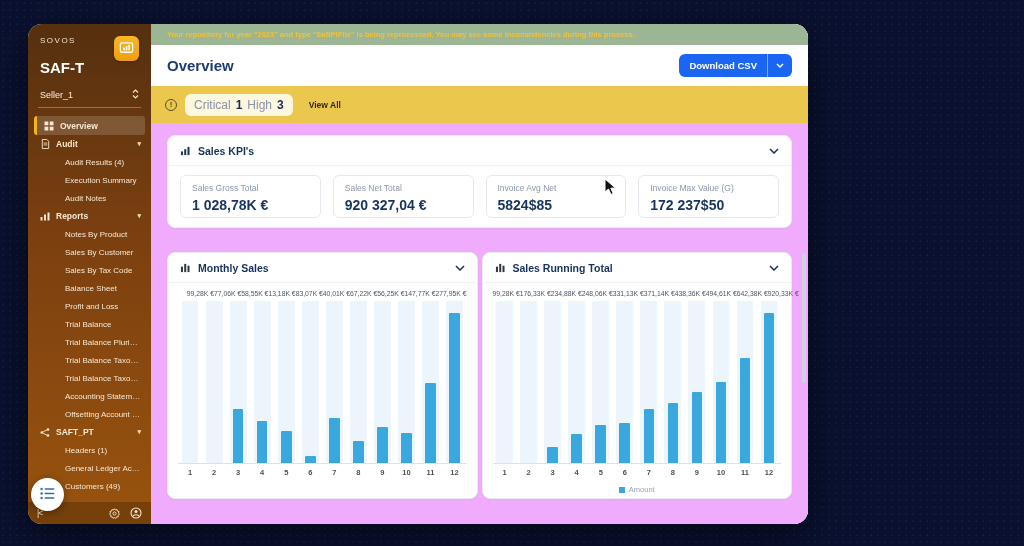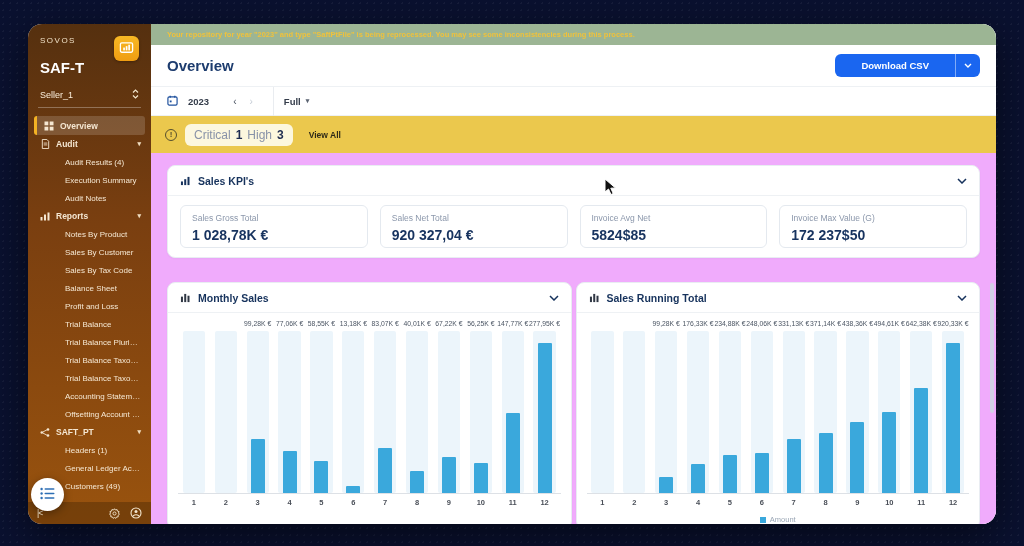--- a/index.html
+++ b/index.html
@@ -5,21 +5,21 @@
   * { margin:0; padding:0; box-sizing:border-box; }
   html,body { width:1024px; height:546px; overflow:hidden; }
   body {
     font-family:"Liberation Sans", sans-serif;
     background:#0a1130;
     background-image:radial-gradient(rgba(255,255,255,0.05) 1px, transparent 1px);
     background-size:7px 7px;
     position:relative;
   }
   .window {
-    position:absolute; left:28px; top:24px; width:968px; height:500px;
+    position:absolute; left:28px; top:24px; width:780px; height:500px;
     border-radius:14px; overflow:hidden; display:flex;
     box-shadow:0 12px 45px rgba(0,0,0,0.55); background:#fff;
   }
   
   .sidebar {
     width:123px; flex:0 0 123px; position:relative;
     background:linear-gradient(180deg,#55300f 0%,#7a3f10 40%,#99530e 100%);
     color:#f7ecd9; display:flex; flex-direction:column;
   }
   .brand { padding:12px 12px 6px 12px; display:flex; justify-content:space-between; align-items:flex-start; }
@@ -45,21 +45,21 @@
   .collapse-glyph { font-size:8.5px; color:#f3e6cf; letter-spacing:-1px; cursor:pointer; }
   .foot-spacer { flex:1; }
   .foot-icon { cursor:pointer; display:flex; align-items:center; }
   
   .main { flex:1; display:flex; flex-direction:column; background:#ffffff; position:relative; min-width:0; }
   .notif { height:21px; background:#9cb594; display:flex; align-items:center; padding:0 16px; }
   .notif-text { font-size:7.5px; font-weight:bold; color:#efc23c; }
   .page-header { height:41px; display:flex; align-items:center; justify-content:space-between; padding:0 16px; }
   .page-title { font-size:15px; font-weight:bold; color:#1d3c6e; }
   .btn-download { display:flex; align-items:center; background:#1a66f0; border-radius:6px; overflow:hidden; cursor:pointer; height:23px; }
-  .btn-download .dl-label { color:#fff; font-size:9.5px; font-weight:bold; padding:0 26px; }
+  .btn-download .dl-label { color:#fff; font-size:9.5px; font-weight:bold; padding:0 10px; }
   .btn-download .dl-sep { width:1px; height:100%; background:rgba(255,255,255,0.45); }
   .btn-download .dl-caret { padding:0 8px; display:flex; align-items:center; }
   .toolbar { height:30px; border-top:1px solid #eef1f4; border-bottom:1px solid #eef1f4; display:flex; align-items:center; padding:0 16px; gap:10px; }
   .toolbar .year { font-size:9.5px; font-weight:bold; color:#343c4a; }
   .tb-chevrons { display:flex; gap:13px; margin-left:14px; font-size:10px; }
   .chev-prev { color:#4a5362; cursor:pointer; }
   .chev-next { color:#c6cdd6; cursor:pointer; }
   .tb-divider { width:1px; height:29px; background:#e9ecf0; margin-left:10px; }
   .period { display:flex; align-items:center; gap:5px; font-size:9.5px; font-weight:bold; color:#343c4a; cursor:pointer; }
   .period .p-caret { font-size:7px; color:#5b6472; }
@@ -274,40 +274,20 @@
         <span class="dl-label">Download CSV</span>
         <span class="dl-sep"></span>
         <span class="dl-caret">
           <svg width="8" height="5" viewBox="0 0 8 5">
               <polyline points="1,1 4,4 7,1" fill="none" stroke="#fff" stroke-width="1.4"></polyline>
             </svg>
         </span>
       </div>
     </div>
 
-    <div class="toolbar">
-      <span>
-        <svg width="11" height="11" viewBox="0 0 12 12">
-            <rect x="1" y="2" width="10" height="9" rx="1.5" fill="none" stroke="#1d4f9c" stroke-width="1.3"></rect>
-            <line x1="3.5" y1="0.8" x2="3.5" y2="3" stroke="#1d4f9c" stroke-width="1.3"></line>
-            <line x1="8.5" y1="0.8" x2="8.5" y2="3" stroke="#1d4f9c" stroke-width="1.3"></line>
-            <rect x="3" y="6" width="2" height="2" fill="#1d4f9c"></rect>
-          </svg>
-      </span>
-      <span class="year">2023</span>
-      <span class="tb-chevrons">
-        <span class="chev-prev">‹</span>
-        <span class="chev-next">›</span>
-      </span>
-      <span class="tb-divider"></span>
-      <span class="period">
-        <span>Full</span>
-        <span class="p-caret">▾</span>
-      </span>
-    </div>
 
     <div class="audit-banner">
       <span class="audit-icon">!</span>
       <span class="sev-pill">
         <span class="sev-label">Critical</span>
         <span class="sev-count">1</span>
         <span class="sev-label">High</span>
         <span class="sev-count">3</span>
       </span>
       <span class="view-all">View All</span>

